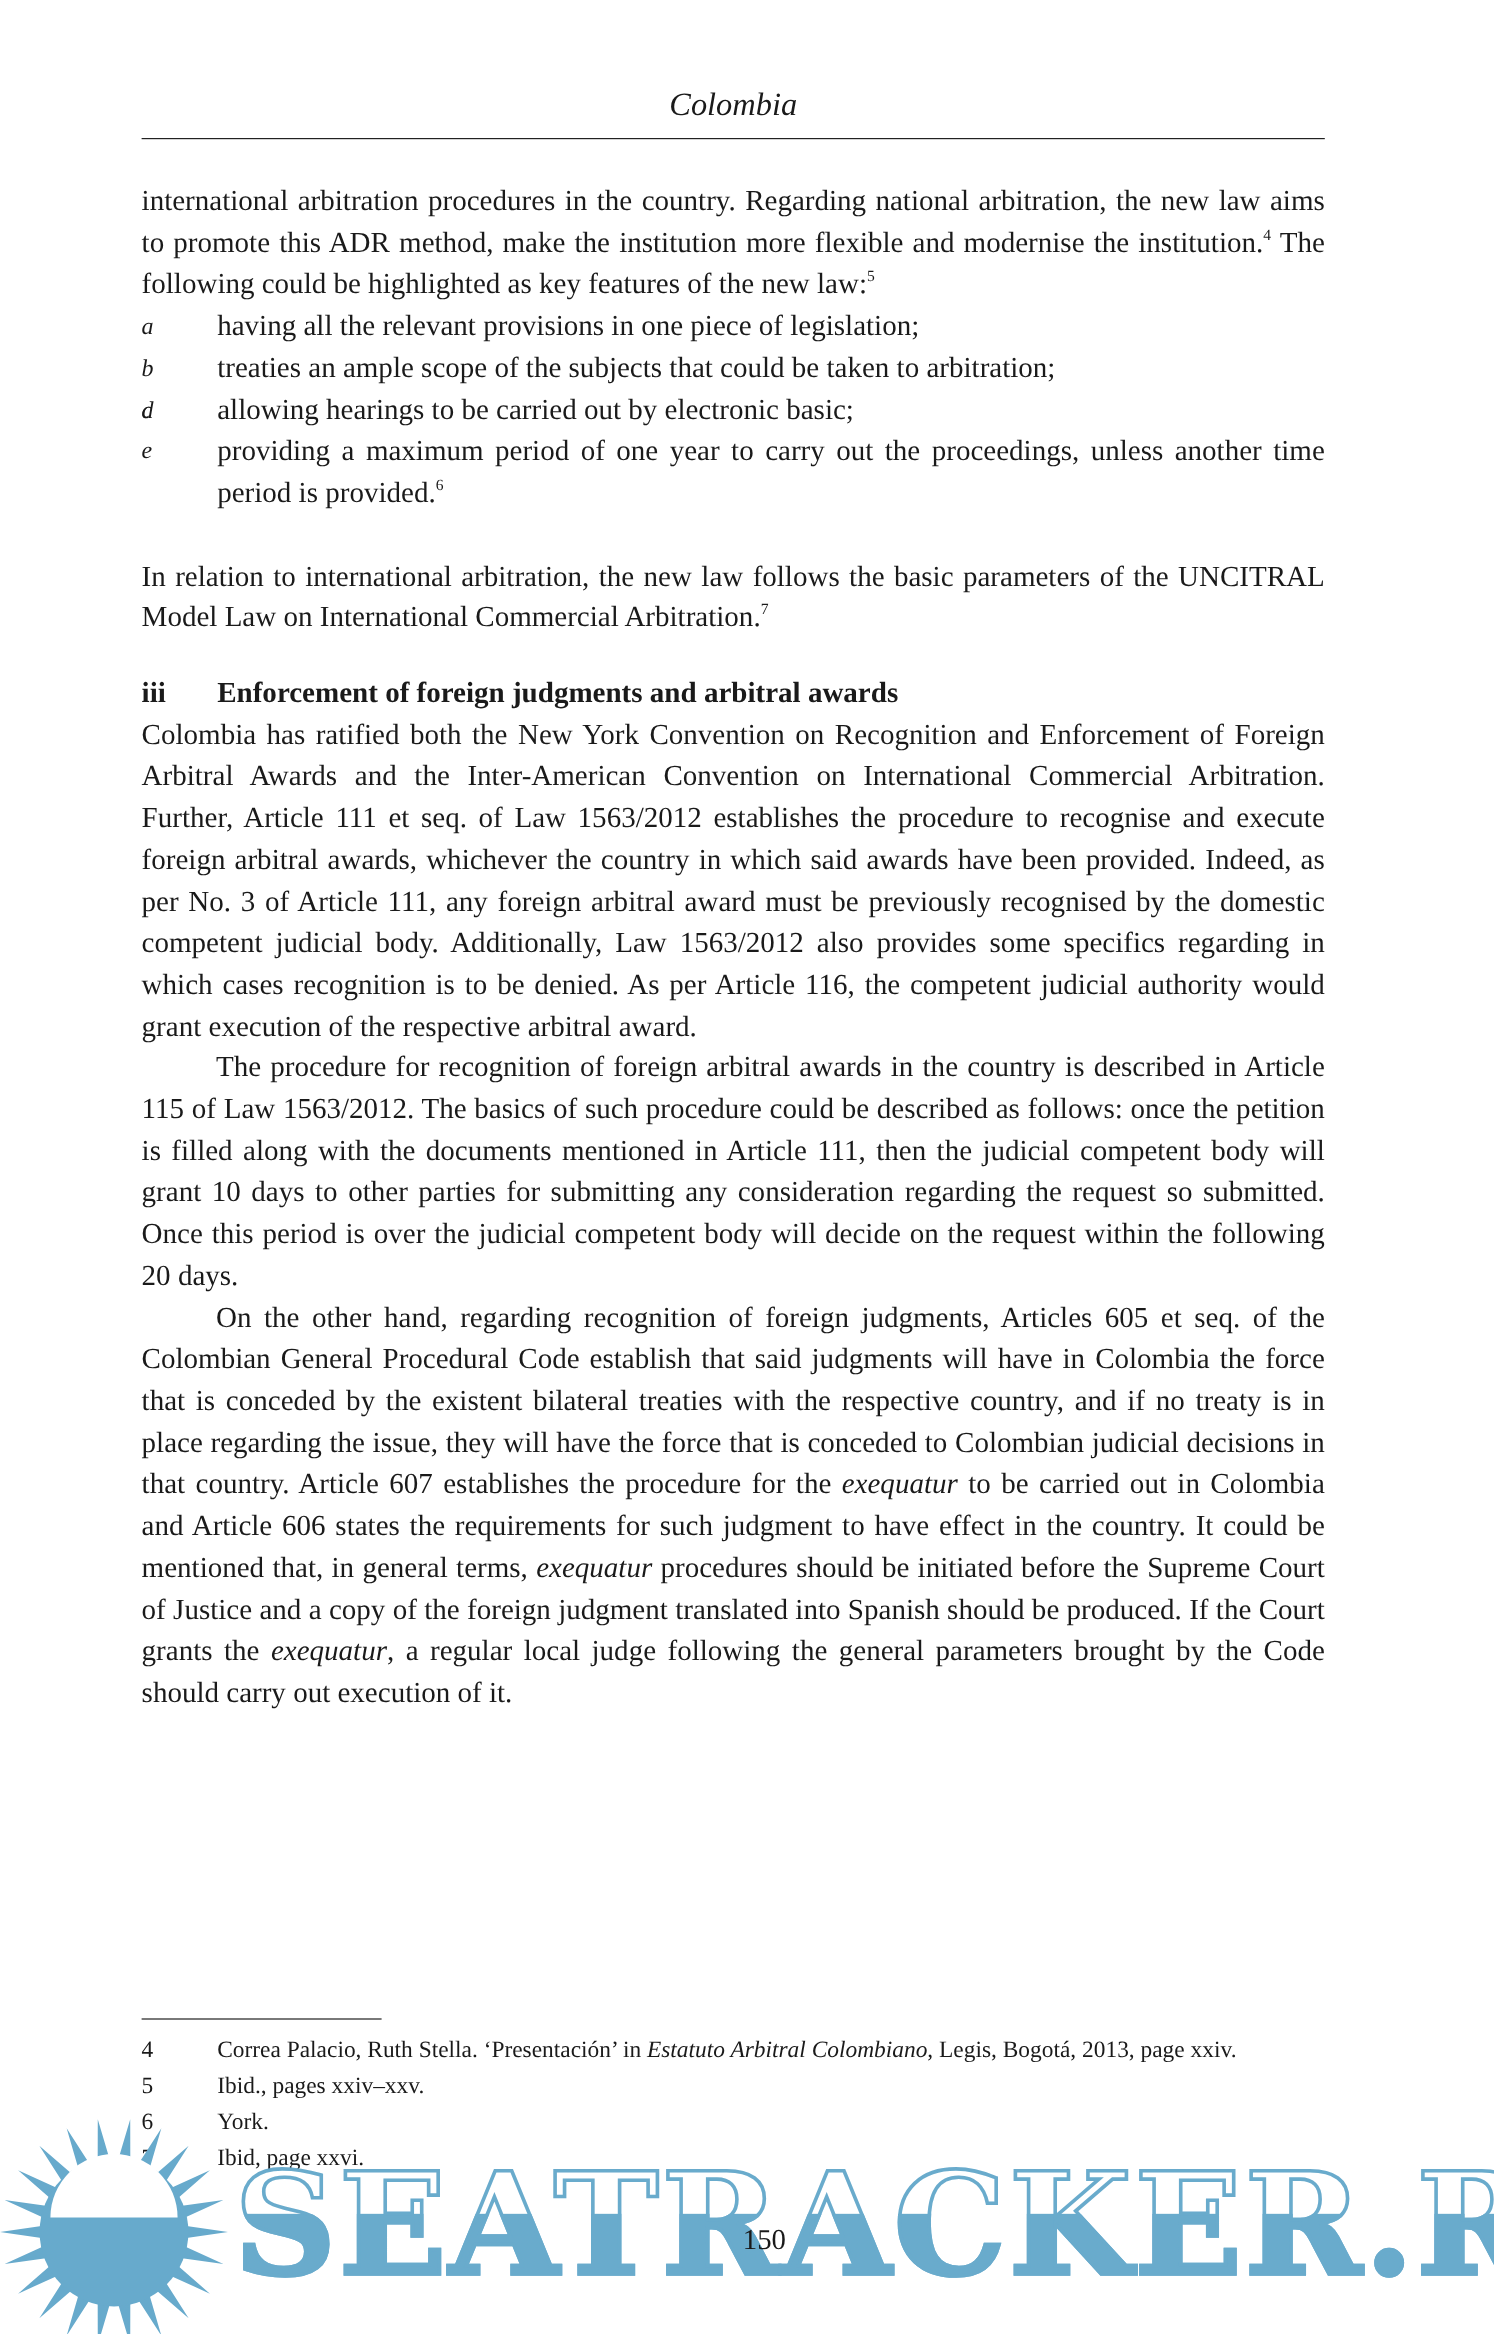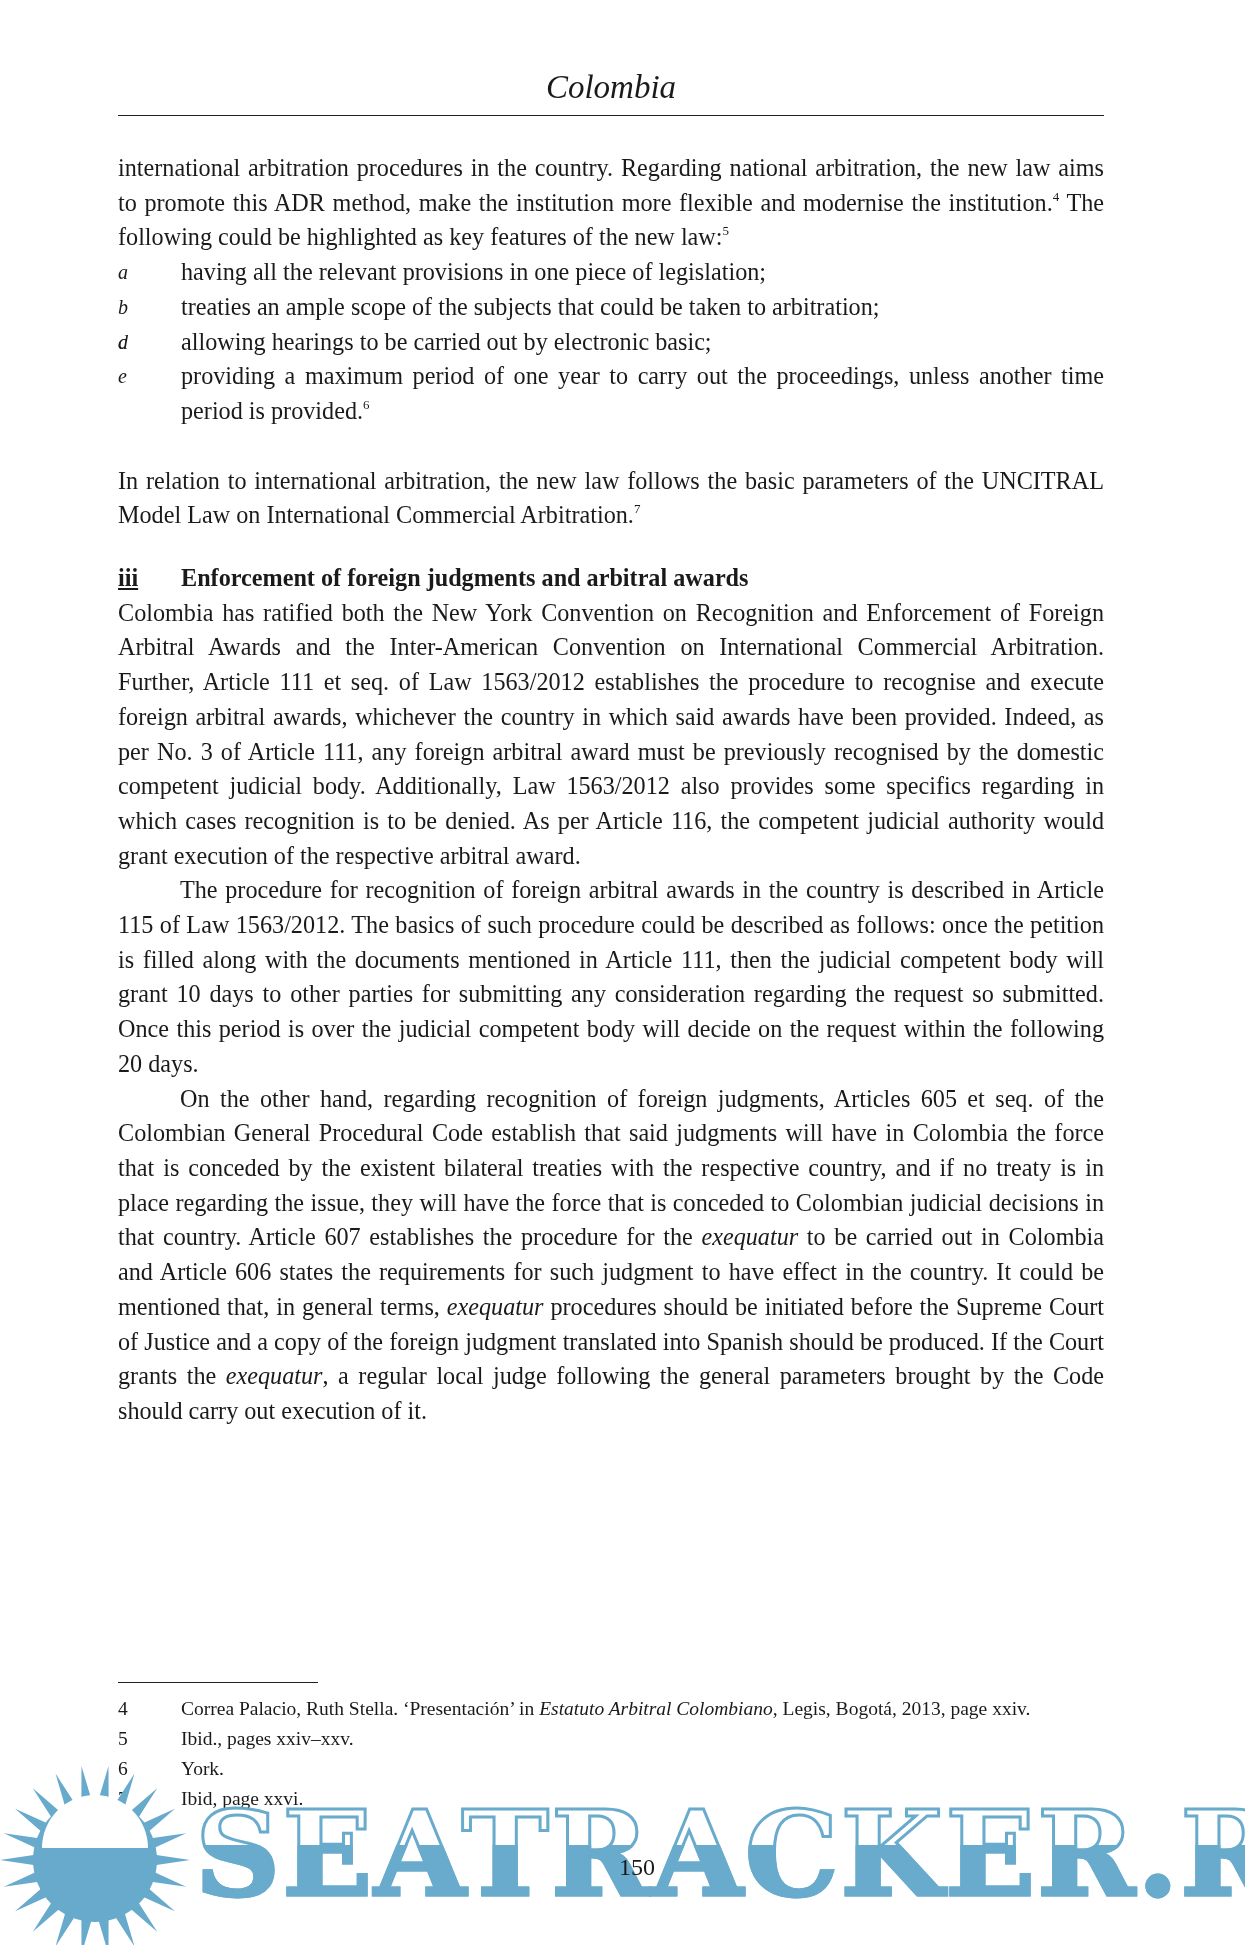--- a/index.html
+++ b/index.html
@@ -1,33 +1,33 @@
 <!DOCTYPE html>
 <html><head>
   <meta charset="utf-8">
   <style>
     html, body { margin: 0; padding: 0; background: #ffffff; }
     body { width: 1245px; height: 1945px; position: relative; overflow: hidden;
            font-family: "Liberation Serif", "DejaVu Serif", serif; color: #1a1a1a; }
     .page { position: absolute; left: 0; top: 0; width: 1245px; height: 1945px; }
     .running-head { position: absolute; left: 118px; width: 986px; top: 72px; text-align: center;
-                    font-style: italic; font-size: 33px; line-height: 30px; }
+                    font-style: italic; font-size: 27px; line-height: 30px; }
     .head-rule { position: absolute; left: 118px; width: 986px; top: 115px; height: 0;
                  border-top: 1.5px solid #222; }
     .body { position: absolute; left: 118px; width: 986px; top: 151px;
             font-size: 24.2px; line-height: 34.7px; }
     .body p { margin: 0; text-align: justify; text-align-last: left; }
     .indent { text-indent: 62px; }
     sup { font-size: 13px; line-height: 0; vertical-align: 10px; }
     .list { margin: 0; padding: 0; list-style: none; }
     .list li { position: relative; padding-left: 63px; text-align: justify; text-align-last: left; }
     .list .marker { position: absolute; left: 0; top: 0; font-style: italic; font-size: 20px; }
     .gap { height: 35px; }
     .section-heading { font-weight: bold; margin-top: 28px; display: flex; }
-    .section-heading .num { width: 63px; text-decoration: underline; }
+    .section-heading .num { width: 63px; }
     .footnote-rule { position: absolute; left: 118px; width: 200px; top: 1682px; border-top: 1.5px solid #222; }
     .footnotes { position: absolute; left: 118px; width: 986px; top: 1694px; font-size: 19.5px; line-height: 30px; }
     .fn { display: flex; }
     .fn .n { width: 63px; flex: 0 0 63px; }
     .page-number { position: absolute; left: 619px; top: 1854px; font-size: 24px; }
     .watermark-text { position: absolute; left: 195px; top: 1795px; font-family: "DejaVu Serif", serif;
                       font-weight: bold; font-size: 118px; line-height: 118px; letter-spacing: 2px;
                       color: transparent; -webkit-text-stroke: 3px #67aacc;
                       background: linear-gradient(to bottom, rgba(255,255,255,0) 0%, rgba(255,255,255,0) 42%, #67aacc 42%, #67aacc 100%);
                       -webkit-background-clip: text; background-clip: text; opacity: 0.98; }

